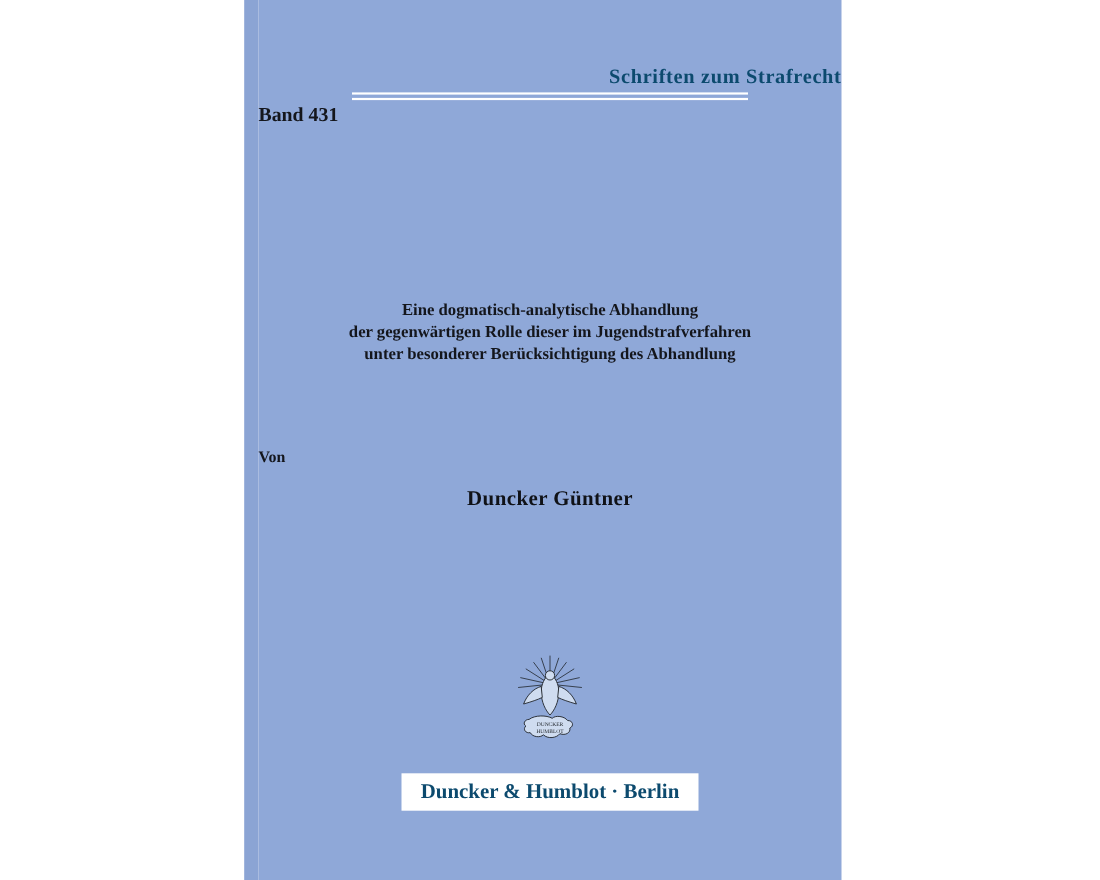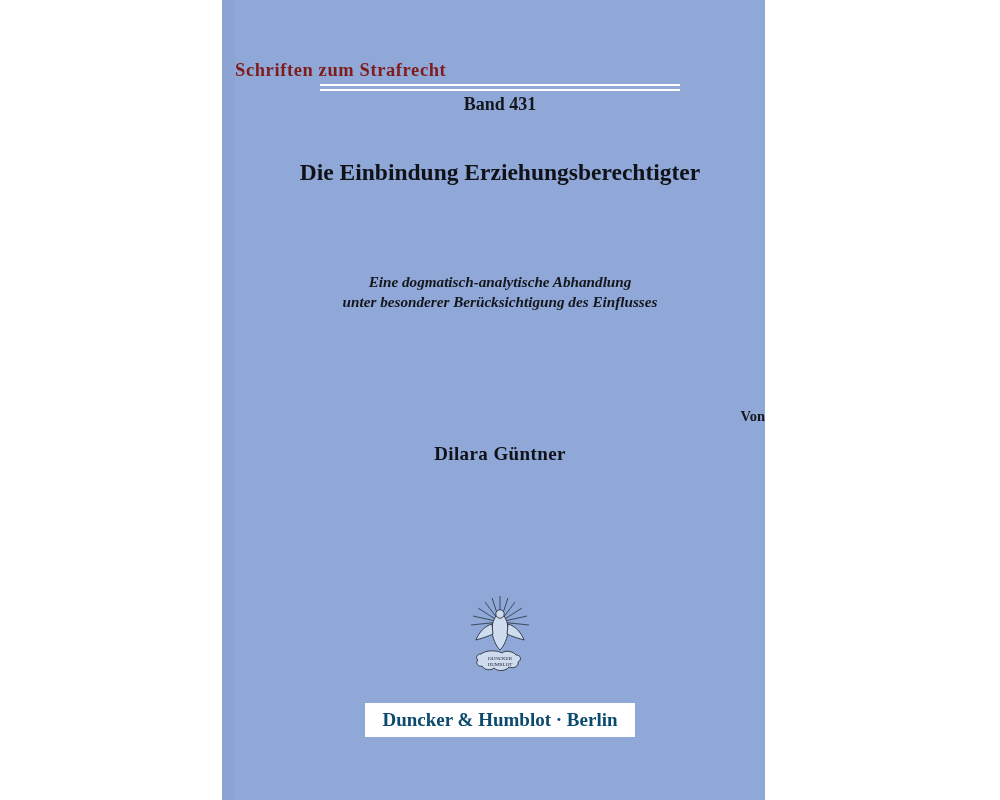--- a/index.html
+++ b/index.html
@@ -57,25 +57,25 @@
     width: 235px;
     height: 800px;
     background: #ffffff;
   }
 
   .series {
     position: absolute;
     left: 0;
     top: 60px;
     width: 530px;
-    text-align: left;
+    text-align: right;
     font-size: 18.5px;
     font-weight: bold;
     letter-spacing: 0.6px;
-    color: #7f1d1d;
+    color: #0c4a6e;
   }
 
   .rules {
     position: absolute;
     left: 85px;
     top: 84px;
     width: 360px;
     height: 7px;
   }
   .rules .r {
@@ -86,21 +86,21 @@
     background: #ffffff;
   }
   .rules .r1 { top: 0px; }
   .rules .r2 { top: 5px; }
 
   .band {
     position: absolute;
     left: 0;
     top: 94px;
     width: 530px;
-    text-align: center;
+    text-align: left;
     font-size: 18px;
     font-weight: bold;
     color: #14161c;
   }
 
   .title {
     position: absolute;
     left: 30px;
     top: 157px;
     width: 470px;
@@ -114,29 +114,28 @@
   .subtitle {
     position: absolute;
     left: 45px;
     top: 272px;
     width: 440px;
     text-align: center;
     font-size: 15.2px;
     font-weight: bold;
     line-height: 20px;
     color: #14161c;
-    font-style: italic;
   }
 
   .von {
     position: absolute;
     left: 0;
     top: 408px;
     width: 530px;
-    text-align: right;
+    text-align: left;
     font-size: 14.5px;
     font-weight: bold;
     color: #14161c;
   }
 
   .author {
     position: absolute;
     left: 0;
     top: 443px;
     width: 530px;
@@ -188,30 +187,30 @@
     <div class="series">Schriften zum Strafrecht</div>
 
     <div class="rules">
       <div class="r r1"></div>
       <div class="r r2"></div>
     </div>
 
     <div class="band">Band 431</div>
 
     <div class="title">
-      <div>Die Einbindung Erziehungsberechtigter</div>
     </div>
 
     <div class="subtitle">
       <div>Eine dogmatisch-analytische Abhandlung</div>
-      <div>unter besonderer Berücksichtigung des Einflusses</div>
+      <div>der gegenwärtigen Rolle dieser im Jugendstrafverfahren</div>
+      <div>unter besonderer Berücksichtigung des Abhandlung</div>
     </div>
 
     <div class="von">Von</div>
-    <div class="author">Dilara Güntner</div>
+    <div class="author">Duncker Güntner</div>
 
     <div class="logo">
       <svg viewBox="0 0 70 92" width="70" height="92" aria-hidden="true">
         <g stroke="#1b2026" fill="none" stroke-width="0.8">
 
           <g stroke-width="0.7">
             <line x1="35" y1="30" x2="35" y2="4"></line>
             <line x1="35" y1="30" x2="27" y2="6"></line>
             <line x1="35" y1="30" x2="20" y2="10"></line>
             <line x1="35" y1="30" x2="13" y2="16"></line>

